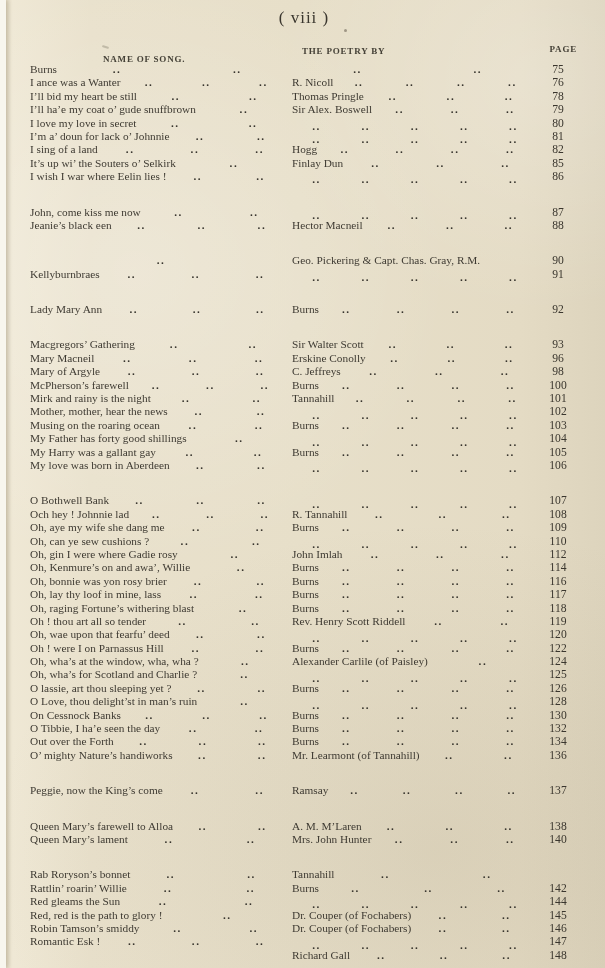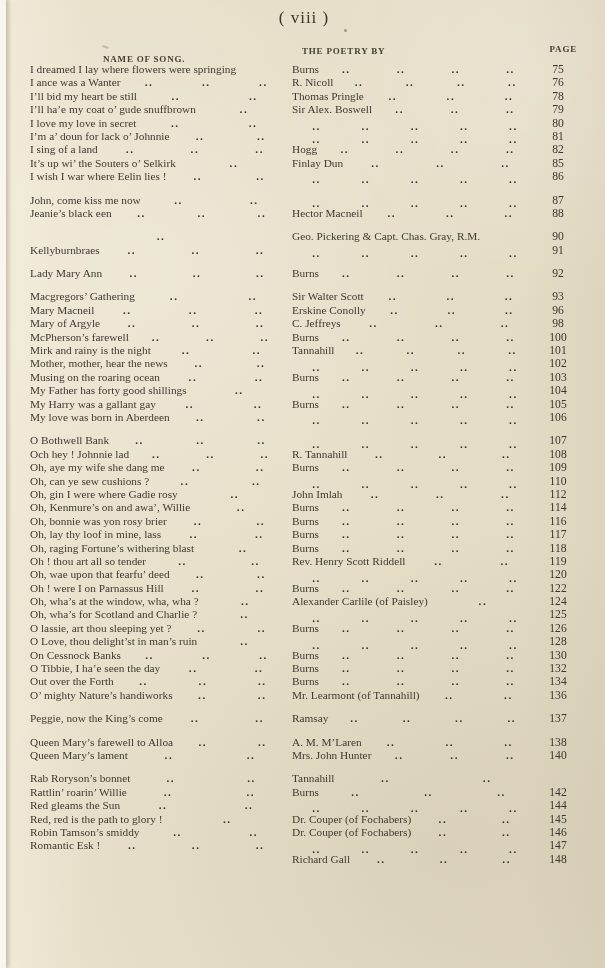--- a/index.html
+++ b/index.html
@@ -26,21 +26,21 @@
     letter-spacing:1px;color:#3a362e;
   }
 
   .col-headers{position:relative;height:20px;margin-top:14px;
     font-size:9px;letter-spacing:0.8px;color:#454137;font-weight:bold;}
   .h-song{position:absolute;left:37px;bottom:-1px;margin-left:36px;}
   .h-poetry{position:absolute;left:272px;bottom:7px;}
   .h-page{position:absolute;right:1px;bottom:9px;margin-top:21px;}
 
   .tbody{font-size:11.3px;color:#3e3a32;}
-  .section + .section{margin-top:10px;}
+  .section + .section{margin-top:22px;}
   .row{display:flex;align-items:baseline;height:13.4px;line-height:13.4px;white-space:nowrap;}
   .tz{width:262px;flex:none;display:flex;align-items:baseline;}
   .az{flex:1;display:flex;align-items:center;min-width:0;}
   .t,.a{white-space:nowrap;}
   .dcell{flex:1;min-width:0;overflow:hidden;text-align:center;
     font-weight:bold;letter-spacing:1.5px;color:#35322b;}
   .p{width:40px;flex:none;text-align:center;font-size:11.6px;color:#3a362e;}
 
   .speck{position:absolute;background:rgba(70,63,50,0.45);border-radius:50%;}
   .speck.s1{left:344px;top:29px;width:3px;height:3px;}
@@ -59,23 +59,20 @@
 
     <div class="col-headers">
       <span class="h-song">NAME OF SONG.</span>
       <span class="h-poetry">THE POETRY BY</span>
       <span class="h-page">PAGE</span>
     </div>
 
     <div class="tbody">
         <div class="section">
           <div class="row">
-            <div class="tz">
-              <span class="t">I dreamed I lay where flowers were springing</span>
-            </div>
             <div class="az">
               <span class="a">Burns</span>
               <span class="dcell">..</span>
               <span class="dcell">..</span>
               <span class="dcell">..</span>
               <span class="dcell">..</span>
             </div>
             <span class="p">75</span>
           </div>
           <div class="row">

